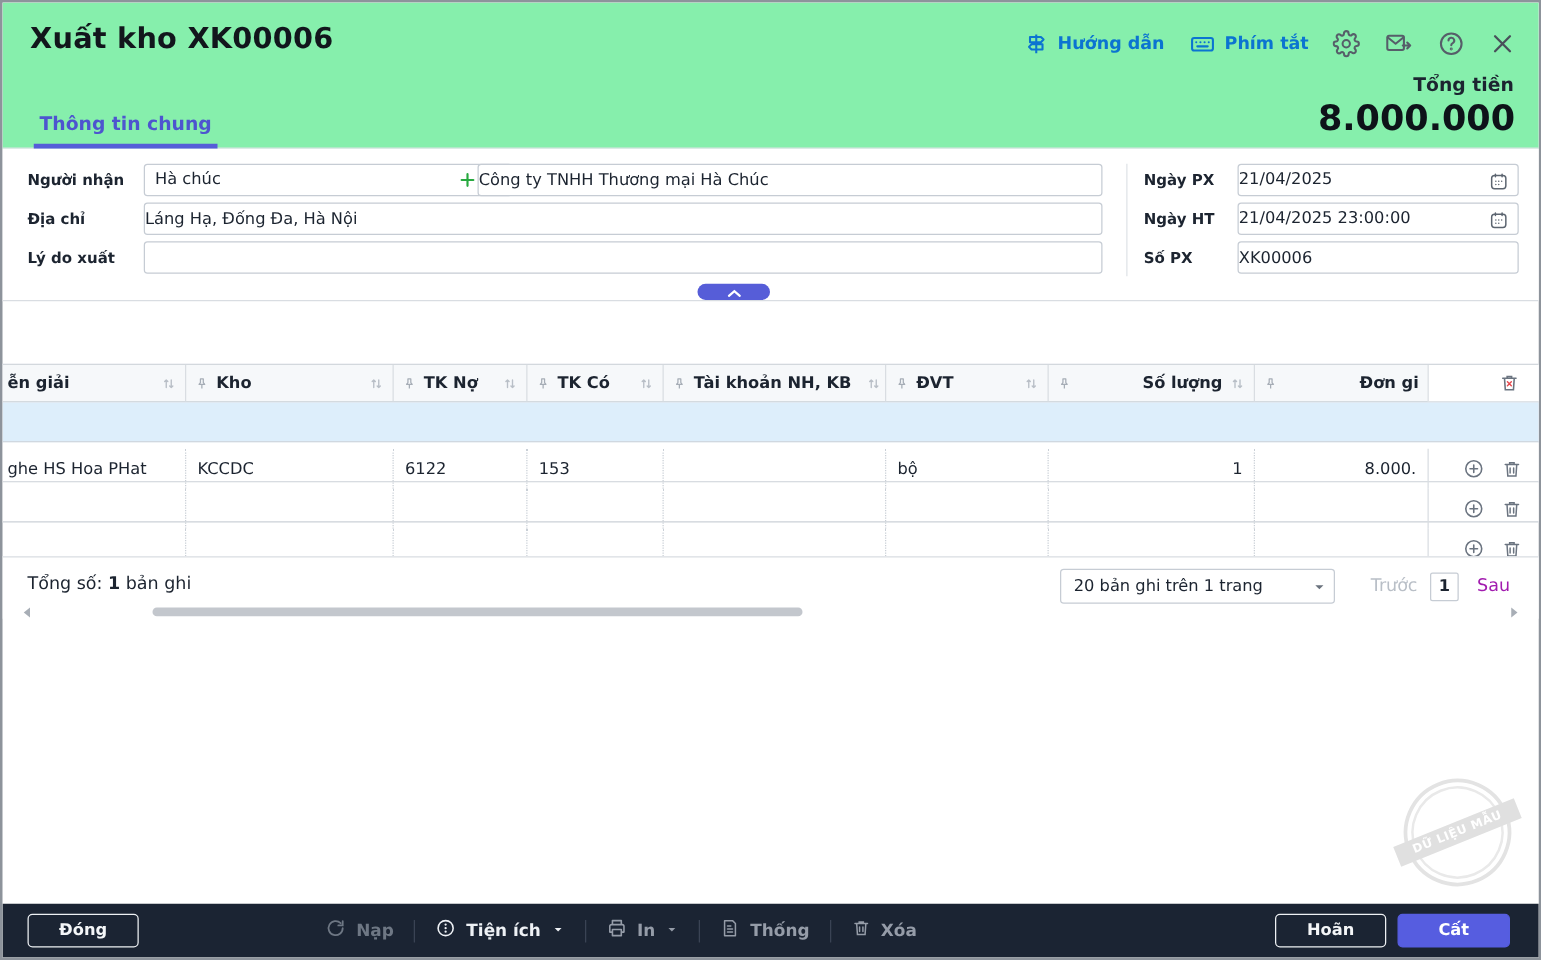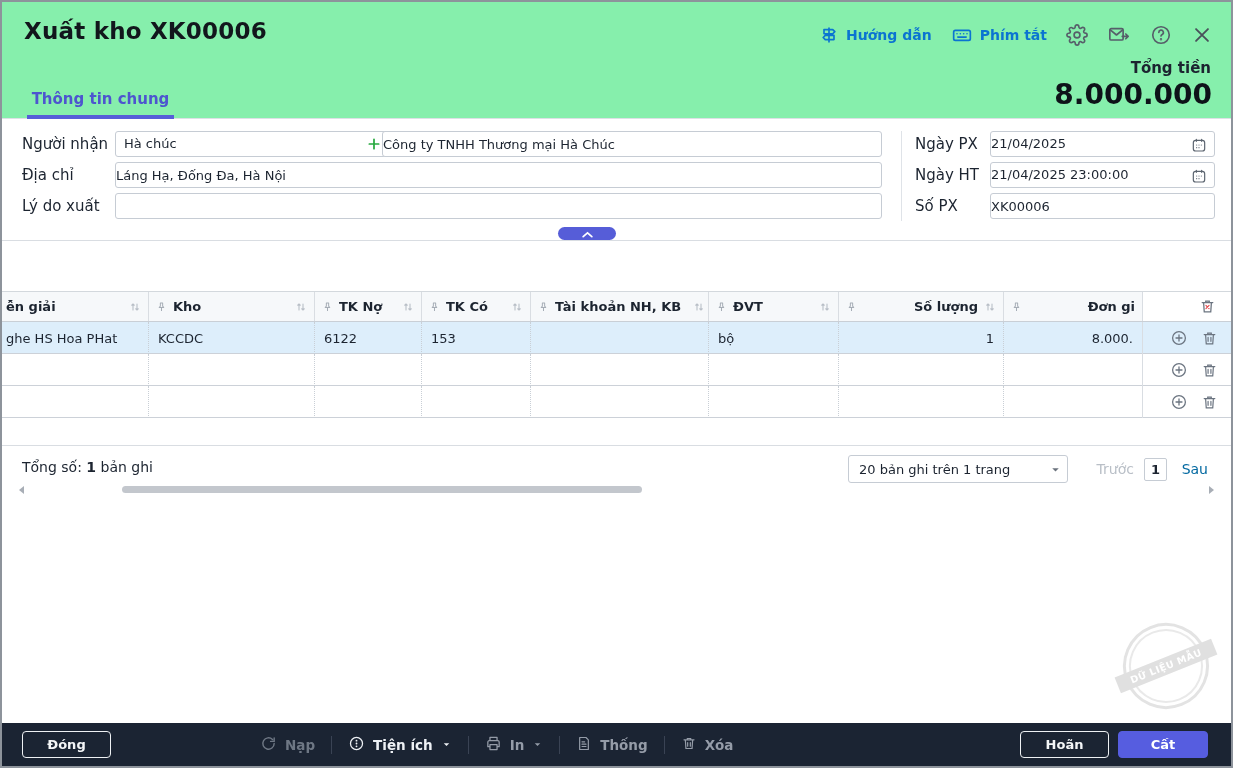--- a/index.html
+++ b/index.html
@@ -14,21 +14,21 @@
   .hdr-actions { position:absolute; right:18px; top:22px; display:flex; align-items:center; gap:19px; }
   .hdr-link { display:flex; align-items:center; gap:7px; color:#0b74d1; font-size:14px; font-weight:700; cursor:pointer; }
   .hdr-link svg { display:block; }
   .hicon { color:#565e69; display:flex; cursor:pointer; }
   .total-label { position:absolute; right:20px; top:57px; font-size:15px; font-weight:700; color:#1c2430; }
   .total-value { position:absolute; right:19px; top:76px; font-size:28px; font-weight:700; color:#0e1319; }
   .main-tab { position:absolute; left:25px; top:88px; width:147px; text-align:center; color:#4d55cf; font-weight:700; font-size:15px; cursor:pointer; }
   .main-tab-bar { position:absolute; left:25px; top:113px; width:147px; height:4px; background:#565dd8; }
   
   .form { position:absolute; left:0; top:117px; right:0; height:122px; background:#fff; border-bottom:1px solid #d9dde2; }
-  .lbl { position:absolute; font-size:15px; font-weight:400; color:#1c2430; line-height:26px; white-space:nowrap; }
+  .lbl { position:absolute; font-size:12px; font-weight:700; color:#1c2430; line-height:26px; white-space:nowrap; }
   .inp { position:absolute; height:26px; border:1px solid #c6ccd4; border-radius:3px; background:#fff;
          font-family:inherit; font-size:13px; color:#1c2430; padding:0 0; line-height:24px; }
   input.inp { outline:none; }
   .combo { display:flex; align-items:center; padding:0; overflow:hidden; }
   .combo-value { flex:1; padding:0 8px; white-space:nowrap; overflow:hidden; }
   .combo-plus { display:flex; align-items:center; padding:0 4px; cursor:pointer; }
   .combo-sep { width:1px; height:24px; background:#d4d9df; }
   .combo-chev { width:22px; display:flex; align-items:center; justify-content:center; color:#5c6570; cursor:pointer; }
   .cal-ic { position:absolute; right:7px; top:5px; color:#5c6570; cursor:pointer; }
   .v-div { position:absolute; left:899px; top:12px; width:1px; height:90px; background:#dfe3e8; }
@@ -51,33 +51,33 @@
   .th { display:flex; align-items:center; gap:6px; font-size:13px; font-weight:700; color:#1c2430;
         padding:0 7px; border-left:1px solid #d9dde2; overflow:hidden; white-space:nowrap; cursor:pointer; }
   .th:first-child { border-left:none; padding-left:4px; }
   .th .sp { flex:1; }
   .th-actions { background:#fff; justify-content:flex-end; padding-right:15px; }
   .pin { color:#a6adb6; display:flex; }
   .sort { color:#b9bfc7; display:flex; }
   .tr { height:32px; border-bottom:1px solid #ccd1d8; background:#fff; }
   .tr.selected { background:#ddeefb; }
   .td { display:flex; align-items:center; font-size:13px; color:#1c2430; padding:16px 9px;
-        border-left:1px dotted #c9cfd6; overflow:hidden; white-space:nowrap; }
+        border-left:1px dotted #c9cfd6; overflow:hidden; white-space:nowrap;margin-top:37px; }
   .td:first-child { border-left:none; padding-left:4px; }
   .td.num { justify-content:flex-end; }
   .td-actions { border-left:1px solid #d9dde2; justify-content:flex-end; gap:13px; padding-right:13px; }
   .row-ic { color:#6b7480; display:flex; cursor:pointer; }
   
   .pfoot { position:absolute; left:0; top:443px; right:0; height:50px; border-top:1px solid #d9dde2; background:#fff; }
   .total-rec { position:absolute; left:20px; top:13px; font-size:14px; color:#1c2430; }
   .pgsize { right:163px; top:9px; width:220px; height:28px; }
   .pg-prev { position:absolute; right:97px; top:15px; font-size:14px; color:#b9bfc7; }
   .pg-box { position:absolute; right:64px; top:12px; width:23px; height:23px; border:1px solid #c6ccd4; border-radius:2px;
             display:flex; align-items:center; justify-content:center; font-size:13px; font-weight:700; }
-  .pg-next { position:absolute; right:23px; top:15px; font-size:14px; color:#0369a1; }
+  .pg-next { position:absolute; right:23px; top:15px; font-size:14px; color:#a21caf; }
   
   .hscroll { position:absolute; left:0; top:481px; right:0; height:12px; }
   .hs-thumb { position:absolute; left:120px; top:3px; width:520px; height:7px; background:#c3c7cd; border-radius:4px; cursor:pointer; }
   .hs-arrow { position:absolute; top:3px; width:0; height:0; border-top:4px solid transparent; border-bottom:4px solid transparent; cursor:pointer; }
   .hs-left { left:17px; border-right:5px solid #a8aeb6; }
   .hs-right { right:17px; border-left:5px solid #a8aeb6; }
   
   .stamp { position:absolute; left:1121px; top:621px; width:86px; height:86px; transform:rotate(-22deg); }
   .stamp-outer { position:absolute; inset:0; border:3px solid #e3e3e3; border-radius:50%; }
   .stamp-inner { position:absolute; inset:6px; border:2px solid #e9e9e9; border-radius:50%; }

